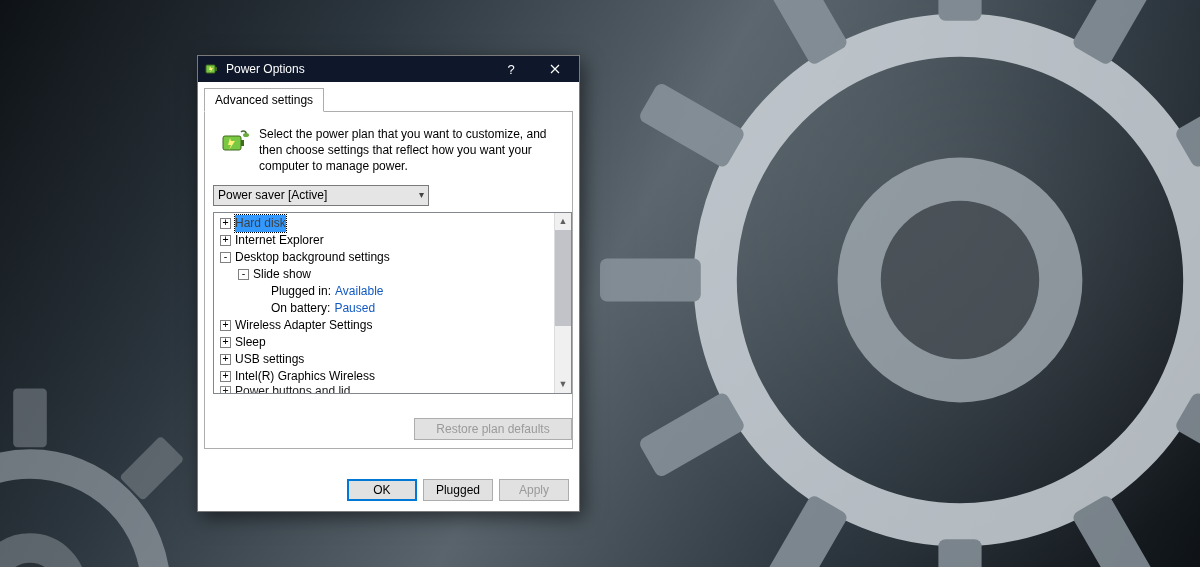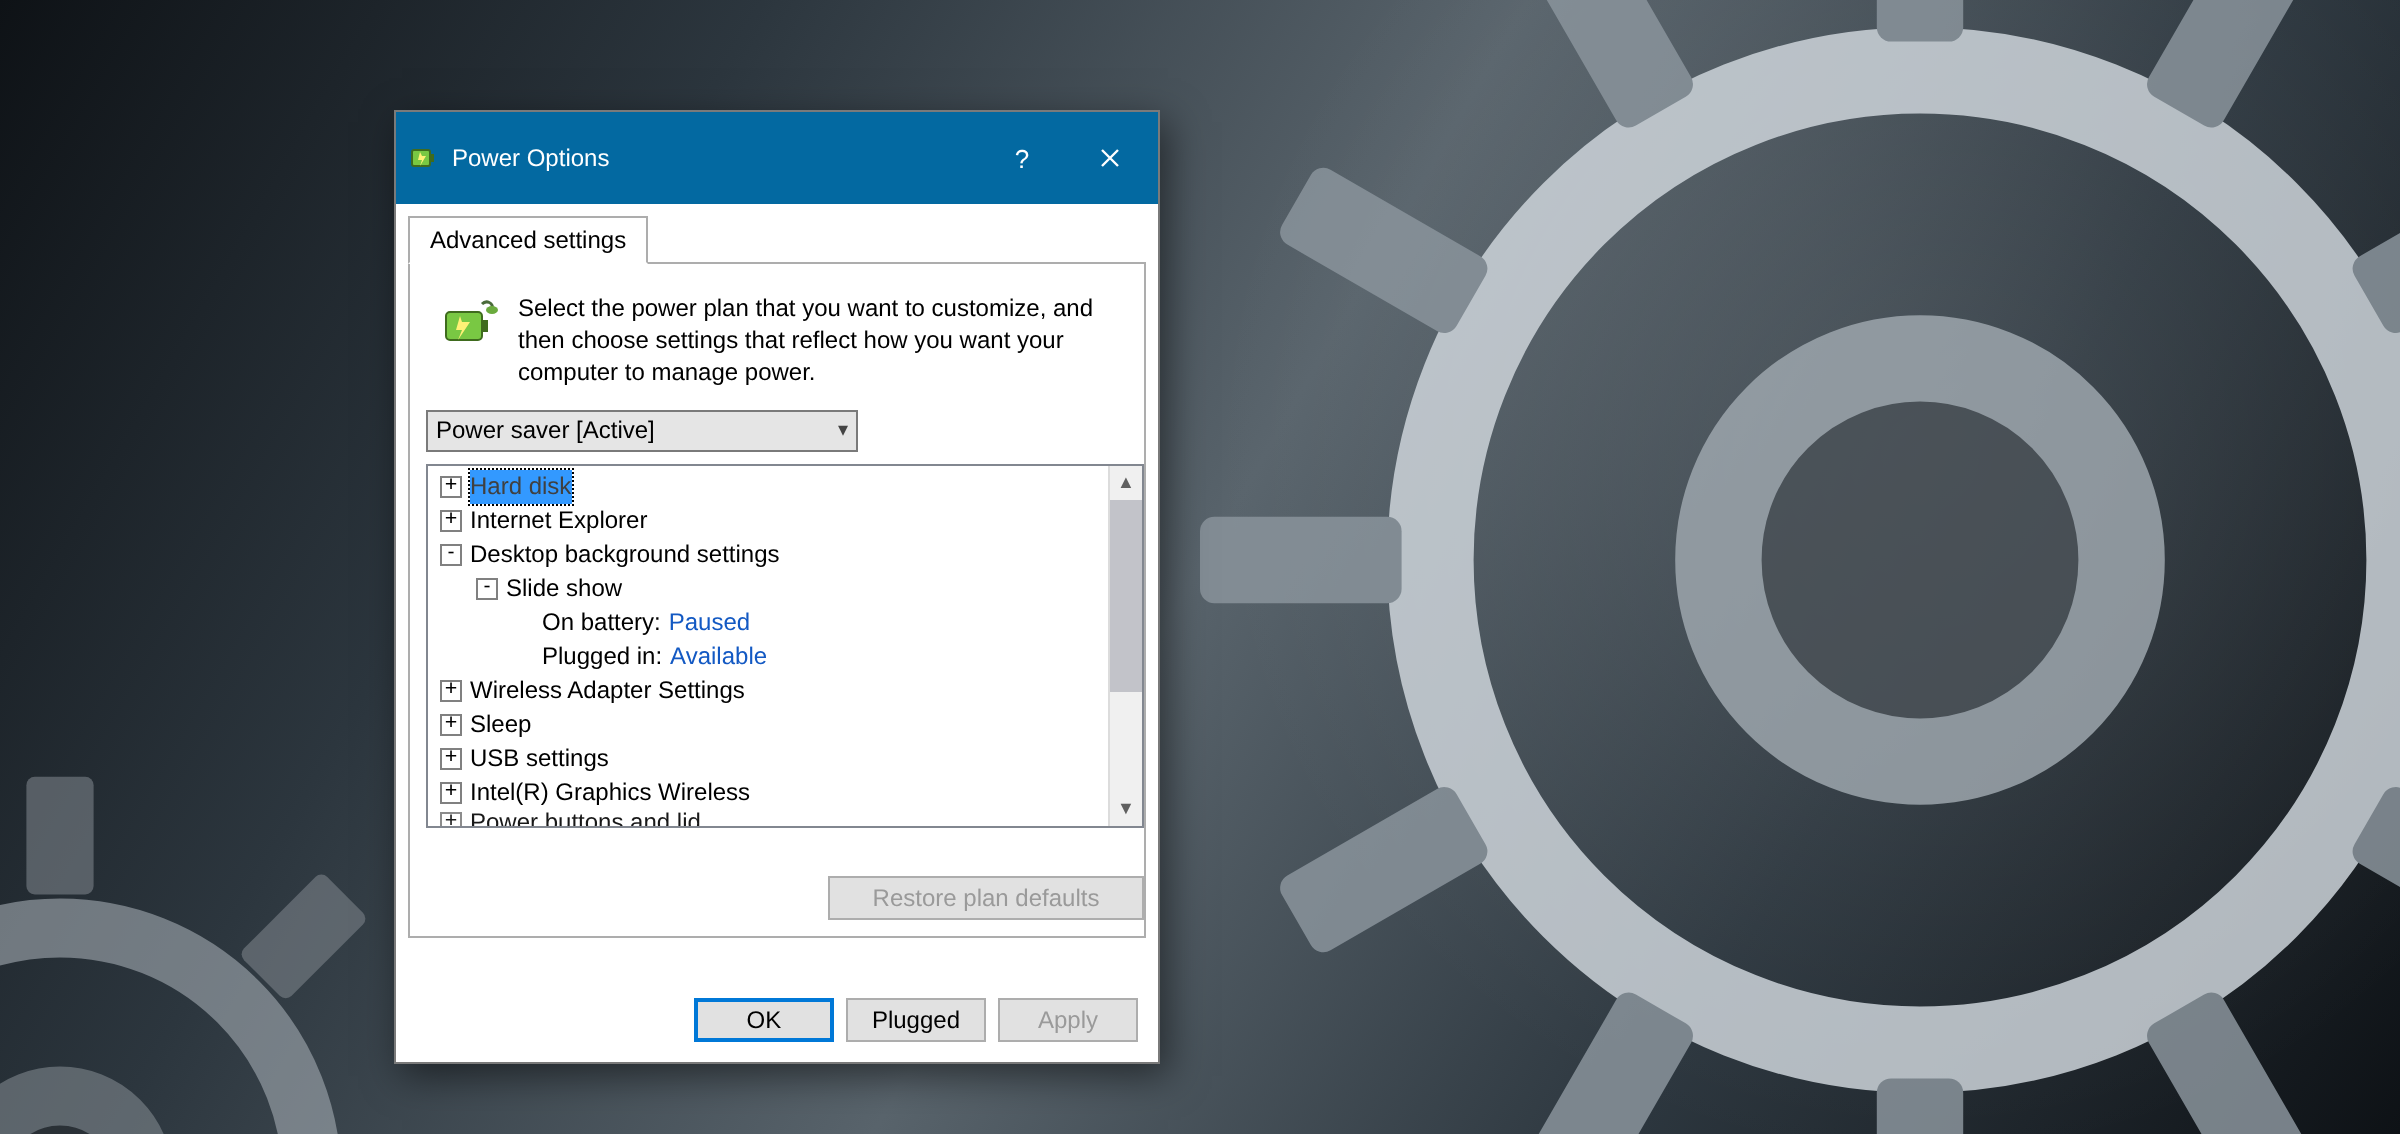--- a/index.html
+++ b/index.html
@@ -41,22 +41,22 @@
     left: 197px;
     top: 55px;
     width: 383px;
     background: #fff;
     border: 1px solid #7a7a7a;
     box-shadow: 4px 6px 18px rgba(0,0,0,0.5);
     display: flex;
     flex-direction: column;
   }
   .titlebar {
-    height: 46px;
-    background: #0369a1;
+    height: 26px;
+    background: #0f172a;
     color: #fff;
     display: flex;
     align-items: center;
     padding: 0 2px 0 6px;
   }
   .titlebar .app-icon {
     width: 16px;
     height: 16px;
     margin-right: 6px;
   }
@@ -319,30 +319,30 @@
           </div>
 
           <div class="tnode">
             <span class="ind" style="width:22px"></span>
             <span class="expander">-</span>
             <span>Slide show</span>
           </div>
 
           <div class="tnode valpair">
             <span class="ind" style="width:55px"></span>
+            <span class="key">Plugged in:</span>
+            <span style="width:4px"></span>
+            <span class="linklabel">Available</span>
+          </div>
+
+          <div class="tnode valpair">
+            <span class="ind" style="width:55px"></span>
             <span class="key">On battery:</span>
             <span style="width:4px"></span>
             <span class="linklabel">Paused</span>
-          </div>
-
-          <div class="tnode valpair">
-            <span class="ind" style="width:55px"></span>
-            <span class="key">Plugged in:</span>
-            <span style="width:4px"></span>
-            <span class="linklabel">Available</span>
           </div>
 
           <div class="tnode">
             <span class="ind" style="width:4px"></span>
             <span class="expander">+</span>
             <span>Wireless Adapter Settings</span>
           </div>
 
           <div class="tnode">
             <span class="ind" style="width:4px"></span>

